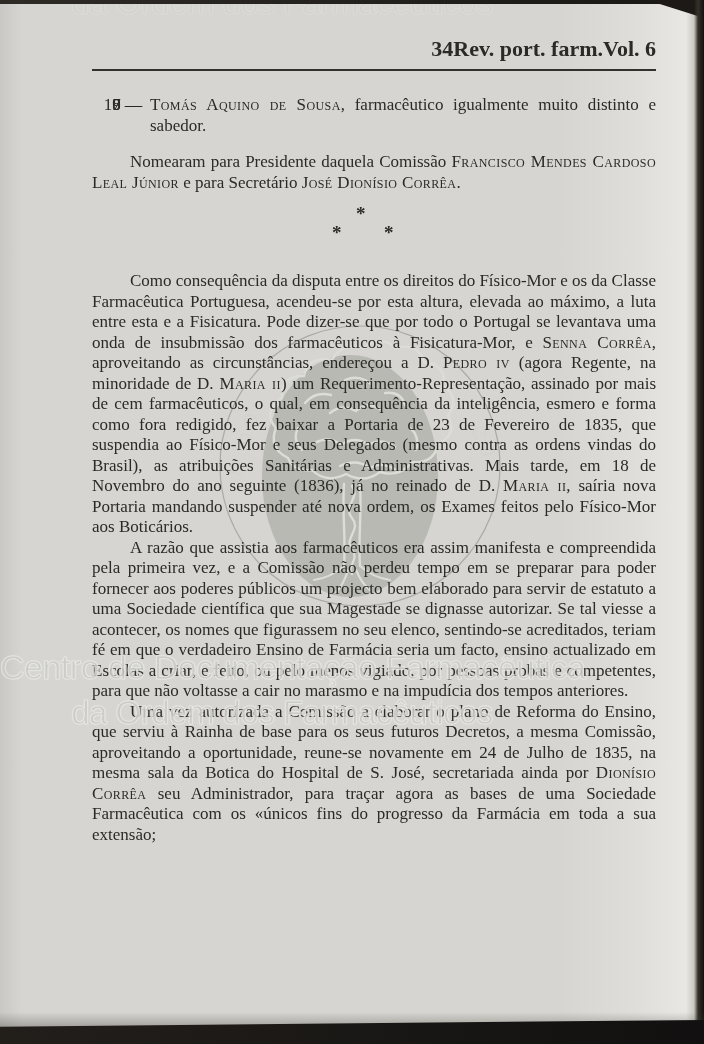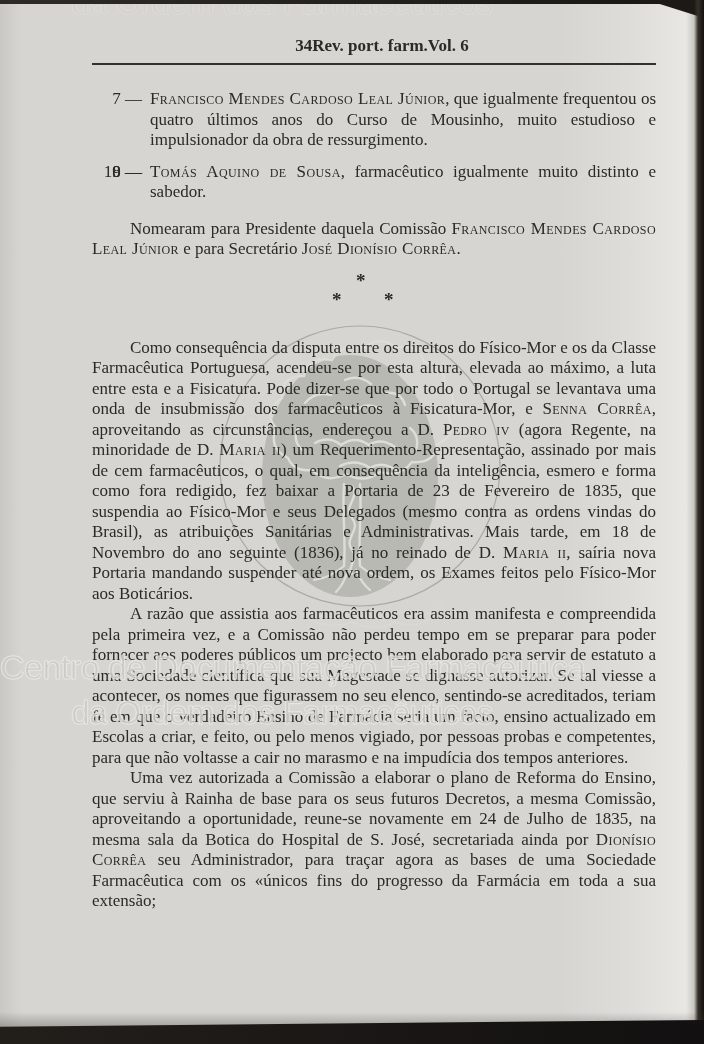--- a/index.html
+++ b/index.html
@@ -3,21 +3,21 @@
 <meta charset="utf-8">
 <style>
   html,body{margin:0;padding:0;background:#35322d;}
   .page{
     position:relative;width:704px;height:1044px;overflow:hidden;
     background:linear-gradient(90deg,#c9c8c4 0px,#d6d5d1 22px,#d6d5d1 560px,#deddd9 632px,#e9e7e3 686px,#c9c7c2 694px);
     font-family:"Liberation Serif",serif;color:#2b2a26;
   }
   .seal{position:absolute;left:210px;top:318px;z-index:1;pointer-events:none;}
   .content{position:absolute;left:92px;top:36px;width:564px;z-index:2;}
-  .header{display:flex;justify-content:center;align-items:baseline;font-size:17px;font-weight:bold;margin-left:16px;}
+  .header{display:flex;justify-content:flex-end;align-items:baseline;font-size:22px;font-weight:bold;margin-left:16px;}
   .header .it{font-weight:bold;}
   .rule{height:2px;background:#33312c;margin-top:7px;}
   .list{margin-top:24px;font-size:17px;line-height:20.5px;text-align:justify;}
   .li{position:relative;padding-left:58px;margin-bottom:11px;}
   .num{position:absolute;left:0;top:0;width:50px;text-align:right;white-space:pre;}
   .sc{font-variant:small-caps;letter-spacing:0.4px;}
   .para{margin:0;font-size:17px;line-height:20.5px;text-align:justify;}
   .indent{text-indent:38px;font-family:Liberation Serif, serif;}
   .intro{margin-top:16px;}
   .divider{position:relative;height:46px;margin-top:10px;}
@@ -84,21 +84,21 @@
 
   <div class="content">
     <div class="header">
       <span>34</span>
       <span class="it">Rev. port. farm.</span>
       <span>Vol. 6</span>
     </div>
     <div class="rule"></div>
 
     <div class="list">
-        <div class="li"><span class="num">7 —</span><span><span class="sc">Francisco Mendes Cardoso Leal Júnior</span><span>, que igualmente frequentou os quatro últimos anos do Curso de Mousinho, muito estudioso e impulsionador da obra de ressurgimento.</span></span></div>
+        <div class="li"><span class="num">7 —</span></div>
         <div class="li"><span class="num">8 —</span></div>
         <div class="li"><span class="num">9 —</span></div>
         <div class="li"><span class="num">10 —</span><span><span class="sc">Tomás Aquino de Sousa</span><span>, farmacêutico igualmente muito distinto e sabedor.</span></span></div>
       </div>
 
     <p class="para indent intro"><span>Nomearam para Presidente daquela Comissão </span><span class="sc">Francisco Mendes Cardoso Leal Júnior</span><span> e para Secretário </span><span class="sc">José Dionísio Corrêa</span><span>.</span></p>
 
     <div class="divider">
         <span class="ast ast0">*</span>
         <span class="ast ast1">*</span>

